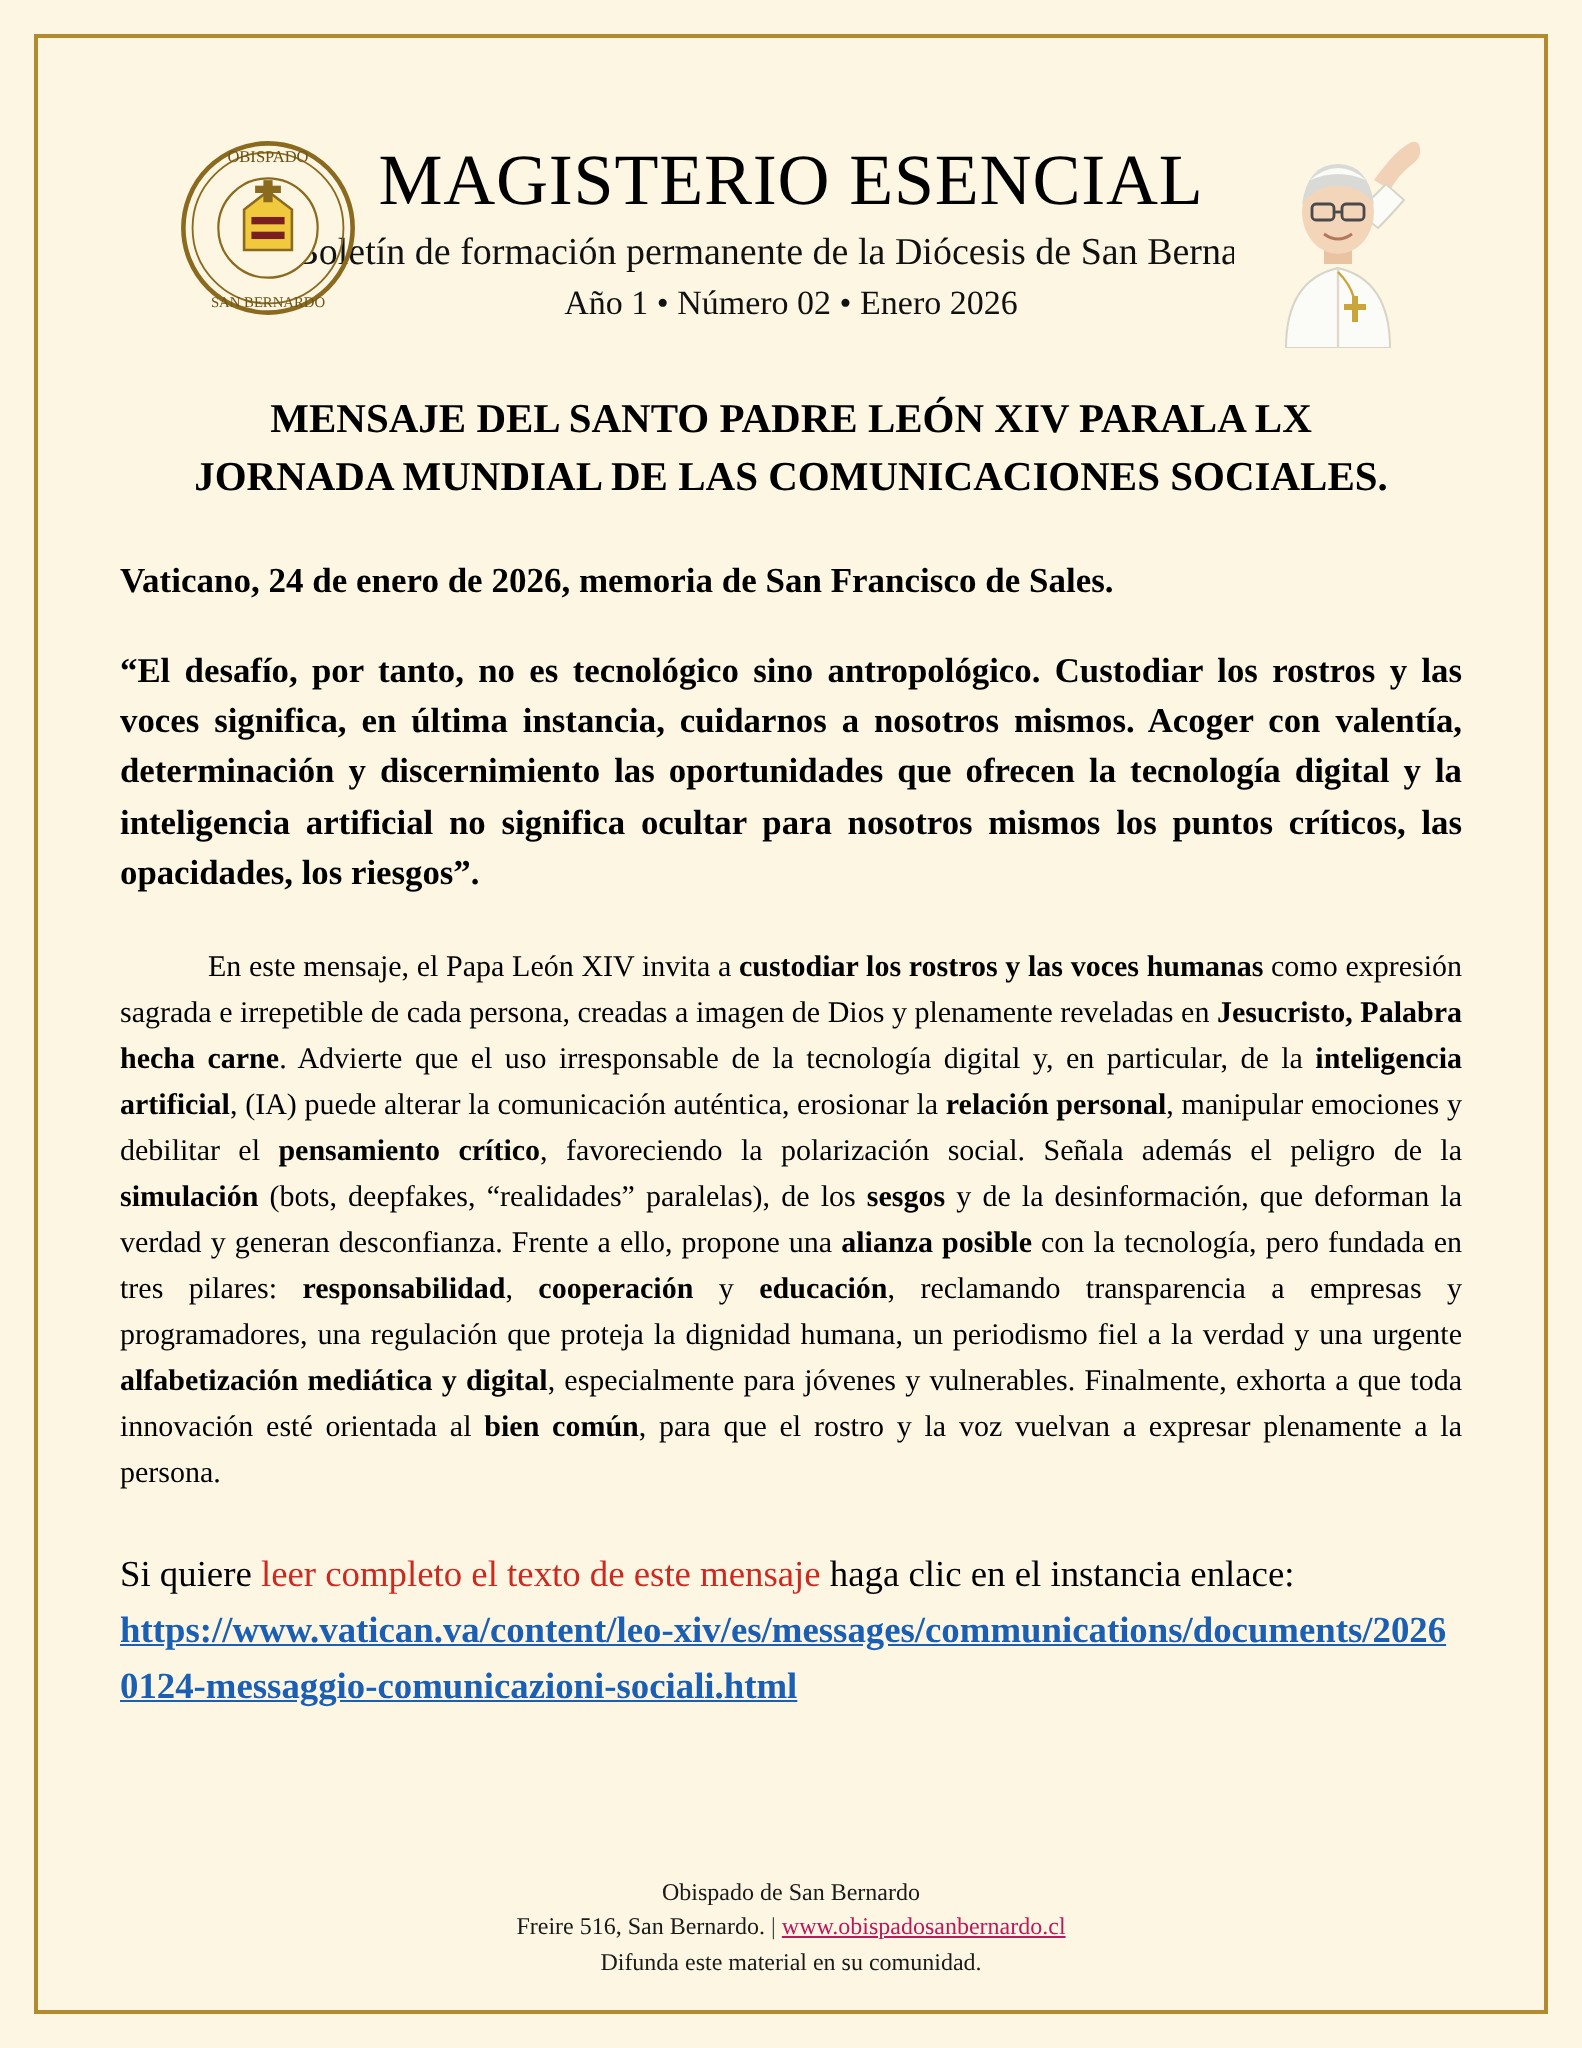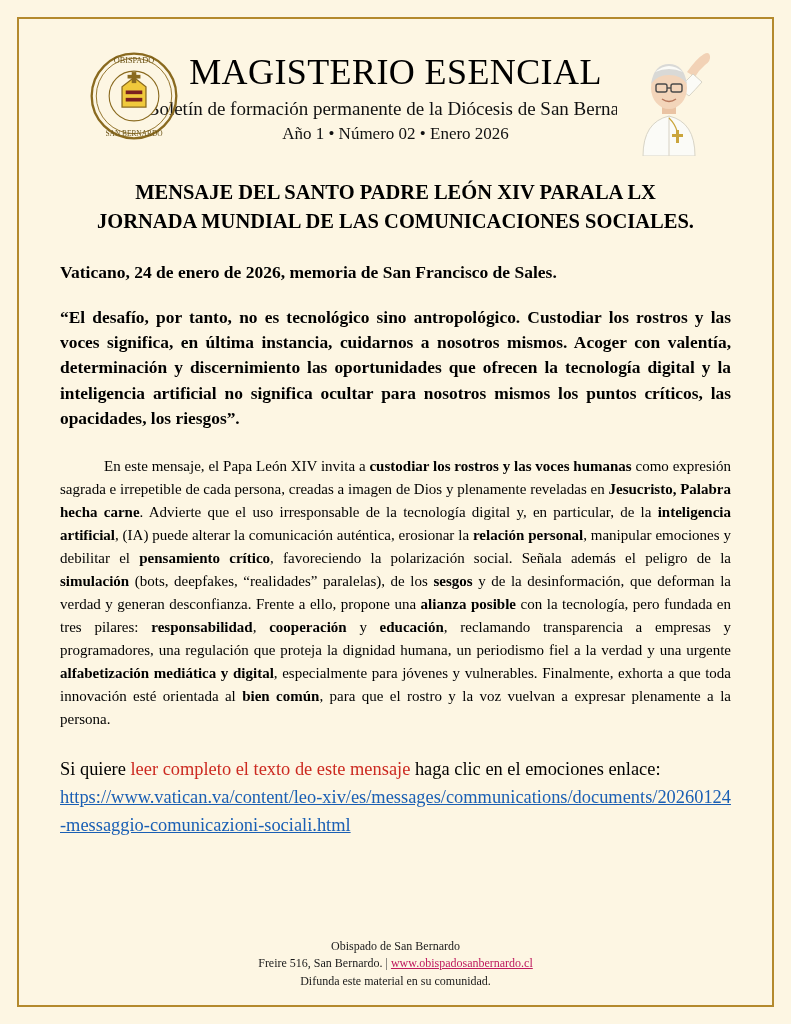--- a/index.html
+++ b/index.html
@@ -24,21 +24,21 @@
     position: absolute;
     left: 17px;
     top: 17px;
     right: 17px;
     bottom: 17px;
     border: 2px solid #b48a2e;
     pointer-events: none;
   }
   .content {
     position: relative;
-    padding: 18px 42px 10px 42px;
+    padding: 36px 42px 10px 42px;
     height: 100%;
     box-sizing: border-box;
   }
 
   
   .masthead {
     position: relative;
     text-align: center;
     padding-top: 18px;
     padding-bottom: 4px;
@@ -120,20 +120,21 @@
     color: #000;
   }
   .link-red {
     color: #cc2a21;
   }
   .url-link {
     color: #1a5fb4;
     text-decoration: underline;
     word-break: break-all;
     cursor: pointer;
+    font-weight: bold;
   }
 
   
   .footer {
     position: absolute;
     left: 42px;
     right: 42px;
     bottom: 16px;
     text-align: center;
     font-size: 12px;
@@ -213,21 +214,21 @@
       <div>JORNADA MUNDIAL DE LAS COMUNICACIONES SOCIALES.</div>
     </div>
 
     <div class="doc-date">Vaticano, 24 de enero de 2026, memoria de San Francisco de Sales.</div>
 
     <p class="quote">“El desafío, por tanto, no es tecnológico sino antropológico. Custodiar los rostros y las voces significa, en última instancia, cuidarnos a nosotros mismos. Acoger con valentía, determinación y discernimiento las oportunidades que ofrecen la tecnología digital y la inteligencia artificial no significa ocultar para nosotros mismos los puntos críticos, las opacidades, los riesgos”.</p>
 
     <p class="paragraph"><span>En este mensaje, el Papa León XIV invita a </span><b>custodiar los rostros y las voces humanas</b><span> como expresión sagrada e irrepetible de cada persona, creadas a imagen de Dios y plenamente reveladas en </span><b>Jesucristo, Palabra hecha carne</b><span>. Advierte que el uso irresponsable de la tecnología digital y, en particular, de la </span><b>inteligencia artificial</b><span>, (IA) puede alterar la comunicación auténtica, erosionar la </span><b>relación personal</b><span>, manipular emociones y debilitar el </span><b>pensamiento crítico</b><span>, favoreciendo la polarización social. Señala además el peligro de la </span><b>simulación</b><span> (bots, deepfakes, “realidades” paralelas), de los </span><b>sesgos</b><span> y de la desinformación, que deforman la verdad y generan desconfianza. Frente a ello, propone una </span><b>alianza posible</b><span> con la tecnología, pero fundada en tres pilares: </span><b>responsabilidad</b><span>, </span><b>cooperación</b><span> y </span><b>educación</b><span>, reclamando transparencia a empresas y programadores, una regulación que proteja la dignidad humana, un periodismo fiel a la verdad y una urgente </span><b>alfabetización mediática y digital</b><span>, especialmente para jóvenes y vulnerables. Finalmente, exhorta a que toda innovación esté orientada al </span><b>bien común</b><span>, para que el rostro y la voz vuelvan a expresar plenamente a la persona.</span></p>
 
     <div class="link-block">
-      <span>Si quiere </span><span class="link-red">leer completo el texto de este mensaje</span><span> haga clic en el emociones enlace:</span>
+      <span>Si quiere </span><span class="link-red">leer completo el texto de este mensaje</span><span> haga clic en el instancia enlace:</span>
       <div><a class="url-link" href="#">https://www.vatican.va/content/leo-xiv/es/messages/communications/documents/20260124-messaggio-comunicazioni-sociali.html</a></div>
     </div>
 
     <div class="footer">
       <div>Obispado de San Bernardo</div>
       <div>
         <span>Freire 516, San Bernardo.</span>
         <span class="footer-sep">|</span>
         <a href="#">www.obispadosanbernardo.cl</a>
       </div>

